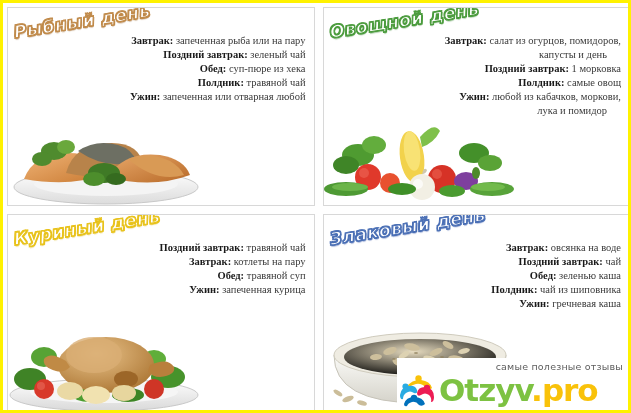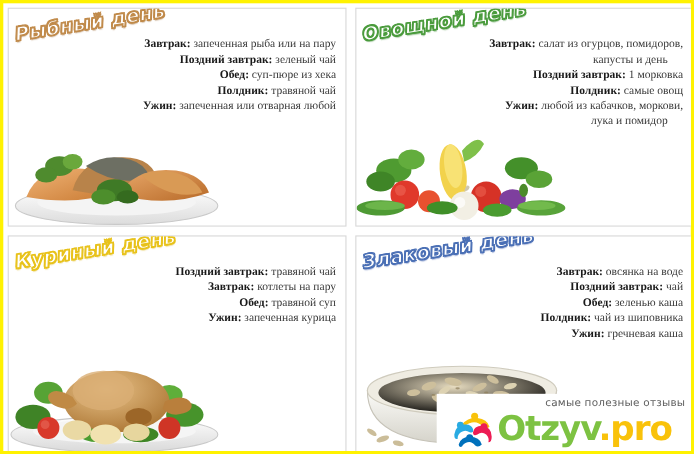--- a/index.html
+++ b/index.html
@@ -147,21 +147,20 @@
     text-align: right;
     padding-right: 6px;
     line-height: 12px;
     letter-spacing: .2px;
   }
   .logo-row {
     display: flex;
     align-items: center;
     gap: 4px;
     padding-left: 2px;
-    margin-left: 13px;
   }
   .logo-mark { width: 36px; height: 34px; flex: 0 0 36px; }
   .logo-mark svg { display:block; width:100%; height:100%; }
   .logo-text {
     font-family: "DejaVu Sans", sans-serif;
     font-weight: bold;
     font-size: 31px;
     line-height: 32px;
     letter-spacing: -1px;
     white-space: nowrap;

